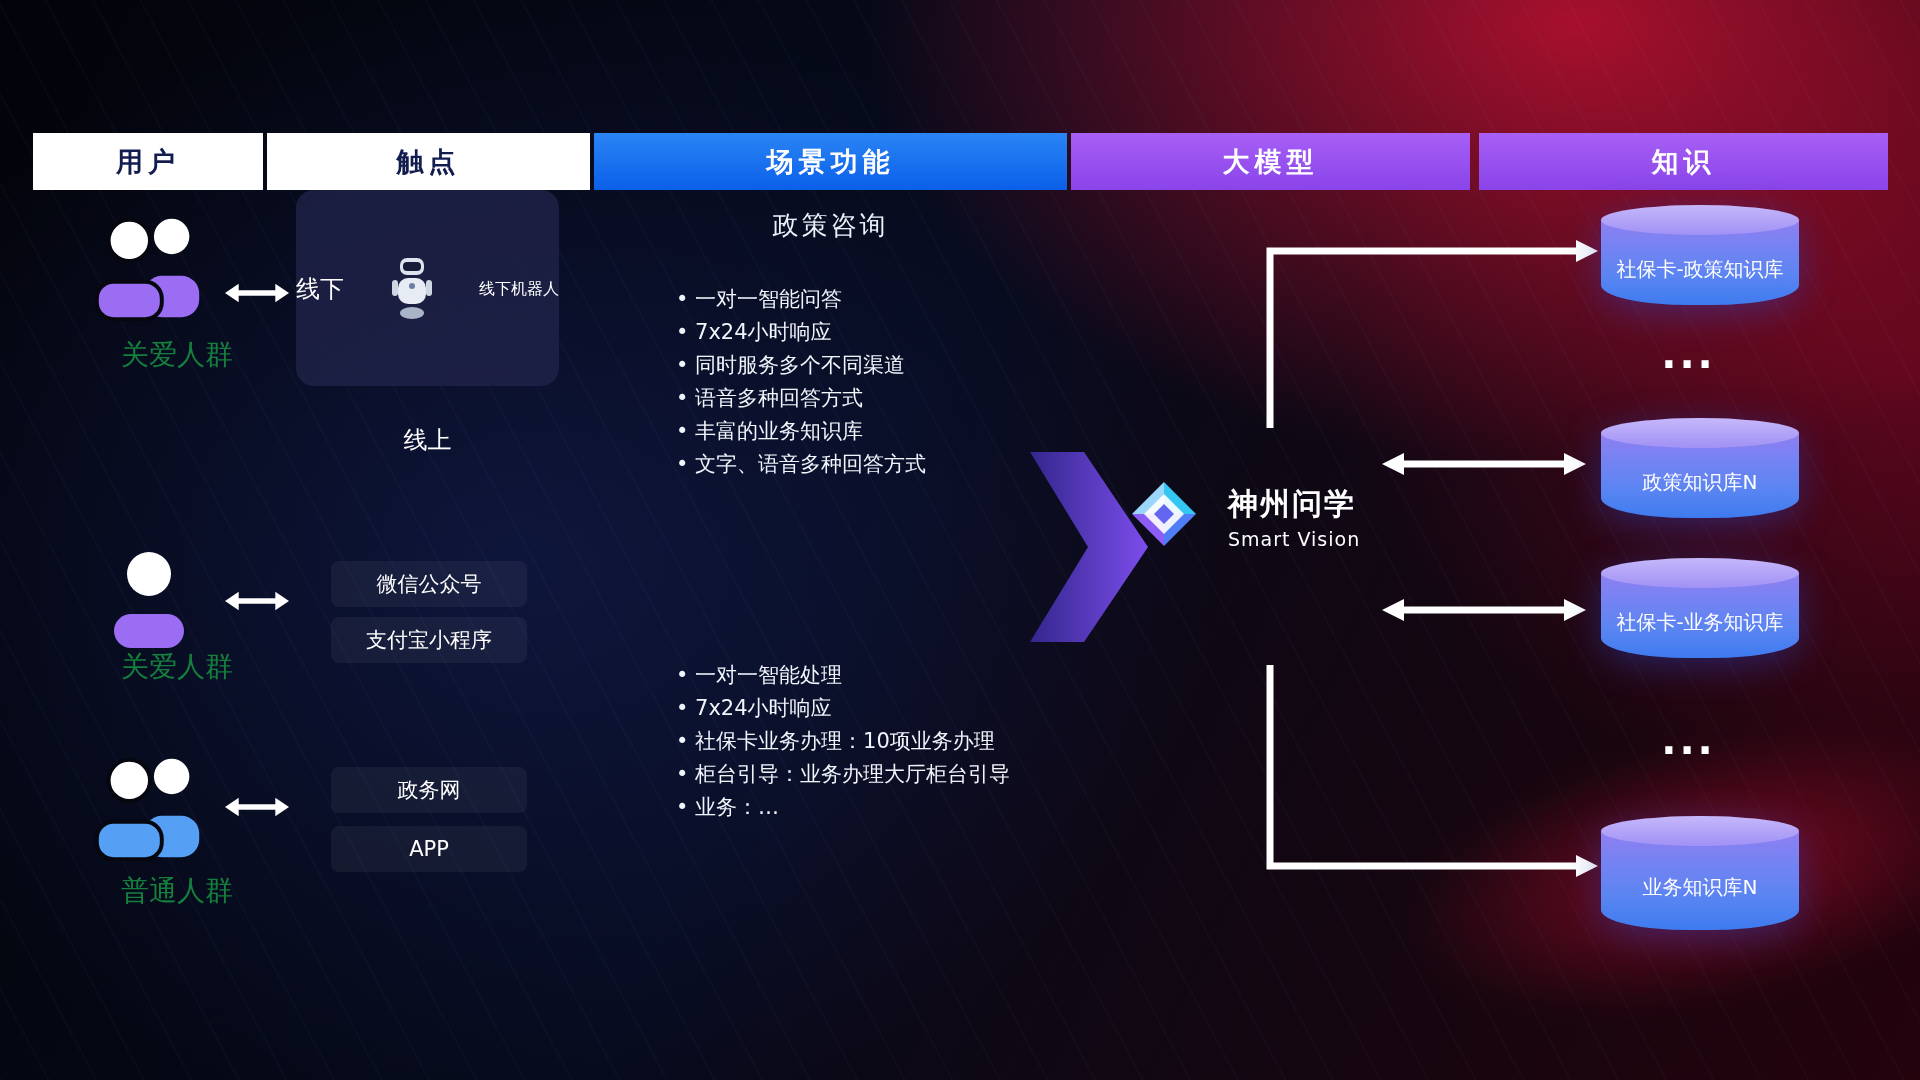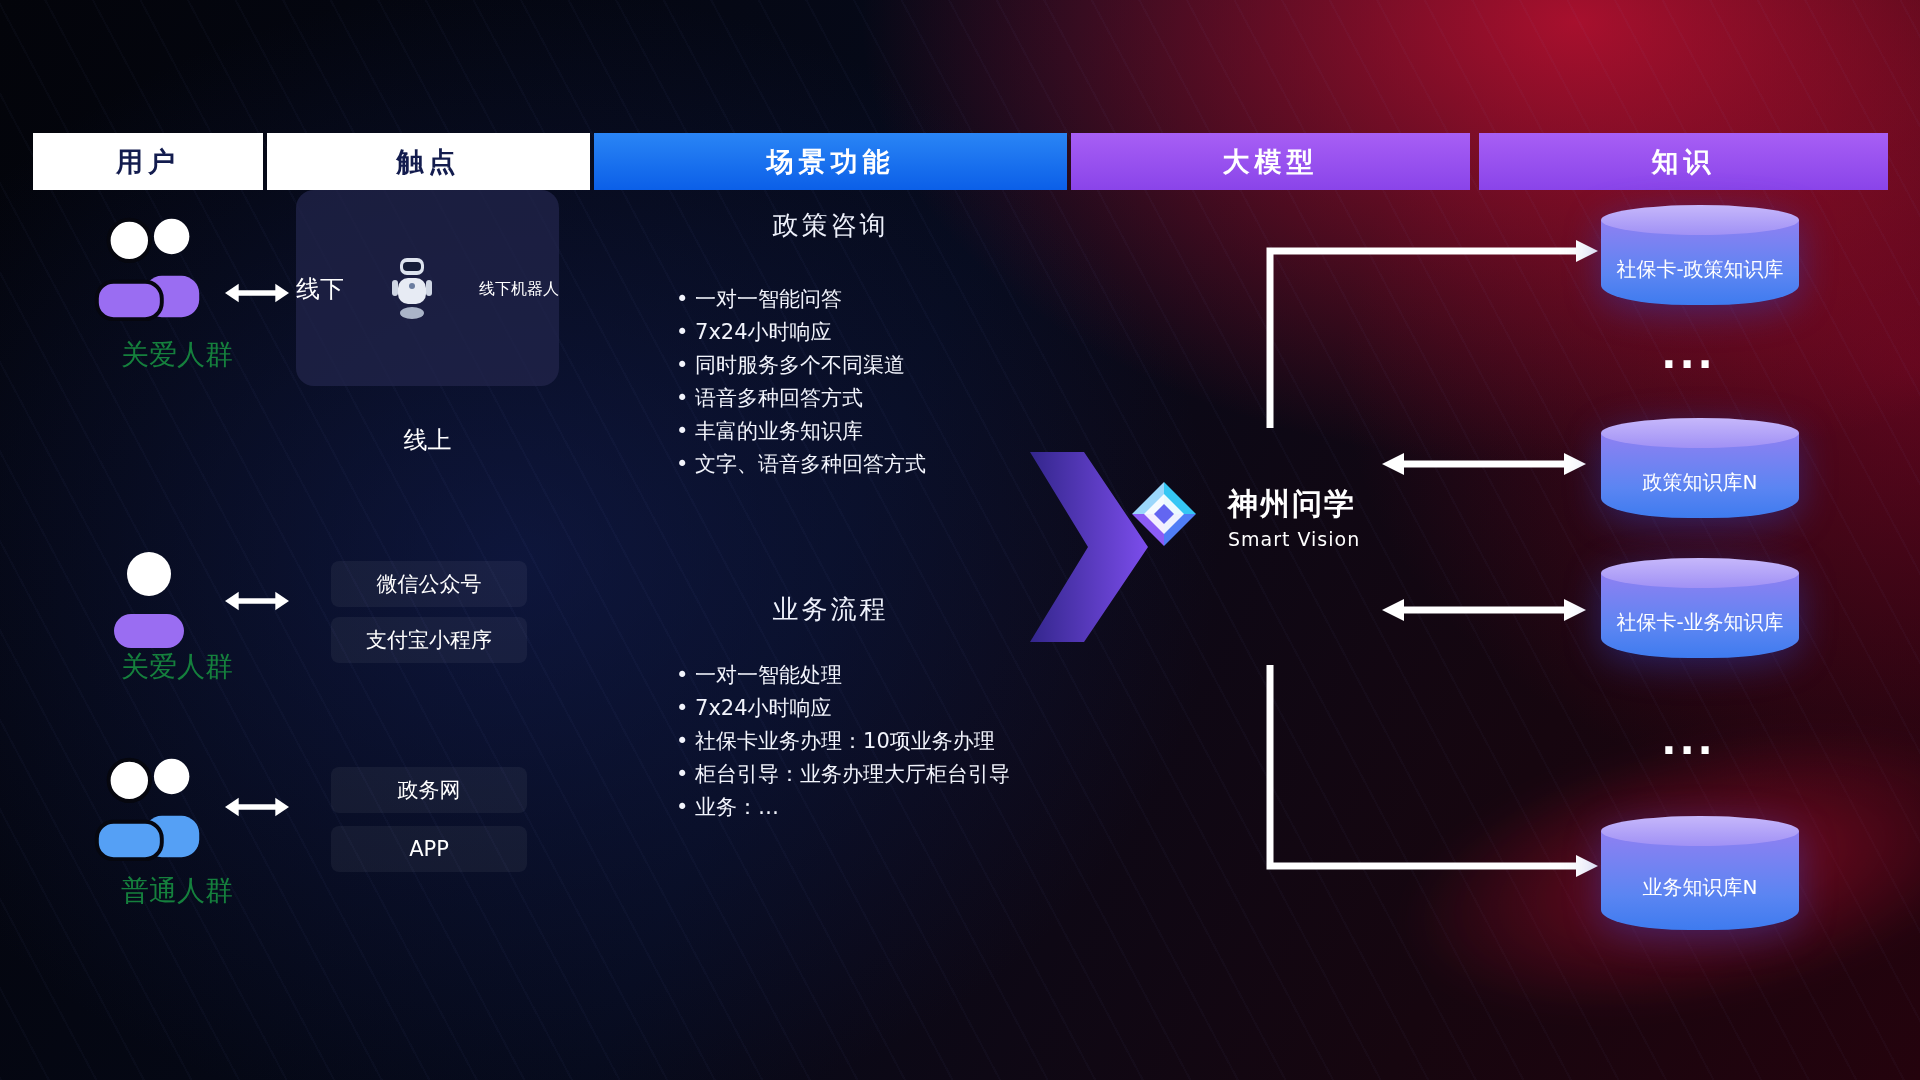--- a/index.html
+++ b/index.html
@@ -161,21 +161,20 @@
   <div class="sc-title" style="top:208px;">政策咨询</div>
   <div class="sc-list" style="top:288px;">
     <div class="bullet">一对一智能问答</div>
     <div class="bullet">7x24小时响应</div>
     <div class="bullet">同时服务多个不同渠道</div>
     <div class="bullet">语音多种回答方式</div>
     <div class="bullet">丰富的业务知识库</div>
     <div class="bullet">文字、语音多种回答方式</div>
   </div>
 
-  <div class="sc-title" style="top:592px;">业务流程</div>
   <div class="sc-list" style="top:664px;">
     <div class="bullet">一对一智能处理</div>
     <div class="bullet">7x24小时响应</div>
     <div class="bullet">社保卡业务办理：10项业务办理</div>
     <div class="bullet">柜台引导：业务办理大厅柜台引导</div>
     <div class="bullet">业务：…</div>
   </div>
 
   <svg class="flow-arrow" width="118" height="246" viewBox="0 0 118 246">
     <defs>

